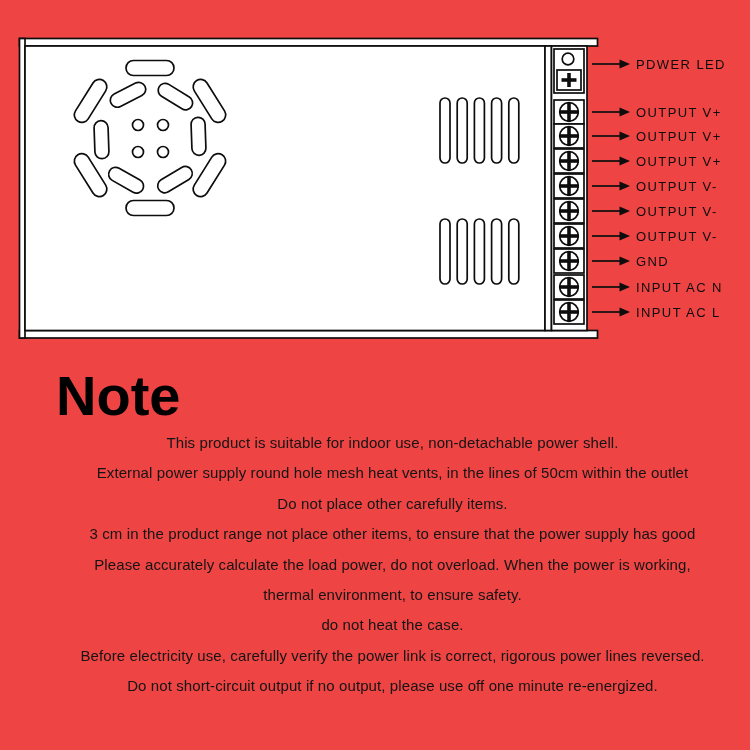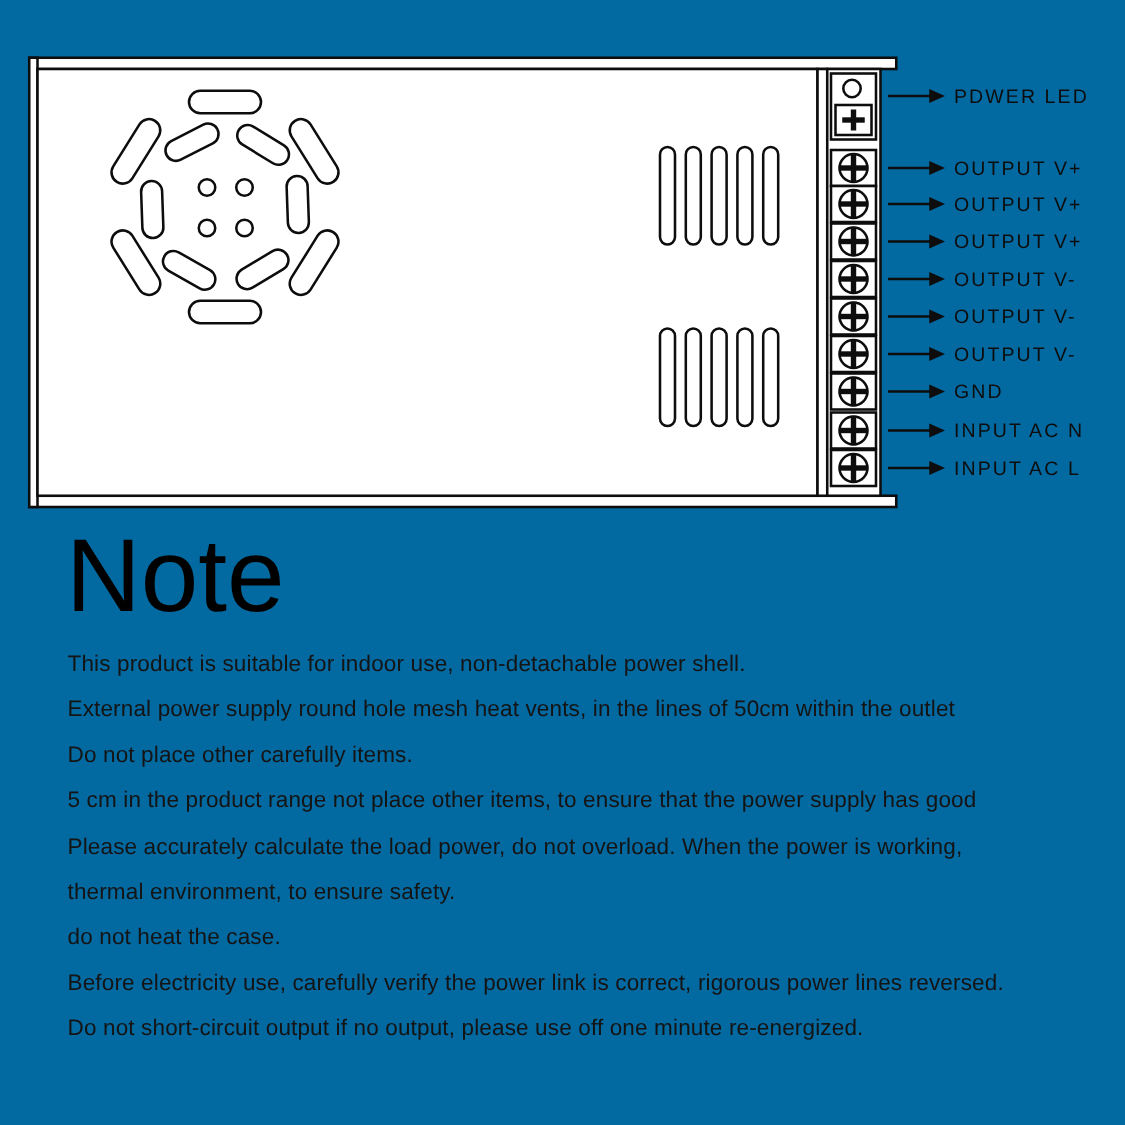--- a/index.html
+++ b/index.html
@@ -1,49 +1,50 @@
 <!DOCTYPE html>
 <html><head>
 <meta charset="utf-8">
 <style>
   html, body { margin: 0; padding: 0; background: #ffffff; }
   .page {
     position: relative;
     width: 750px;
     height: 750px;
-    background: #0369a1;
+    background: #ef4444;
     overflow: hidden;
     font-family: "Liberation Sans", sans-serif;
     color: #0d0d0d;
   }
   svg.diagram { position: absolute; left: 0; top: 0; }
   .ln   { stroke: #0d0d0d; stroke-width: 1.7; fill: none; }
   .lnf  { stroke: #0d0d0d; stroke-width: 1.7; fill: #ffffff; }
   .thick{ stroke: #0d0d0d; stroke-width: 3.6; fill: none; }
   .lbl  {
     font-family: "Liberation Sans", sans-serif;
     font-size: 13px;
     letter-spacing: 1.4px;
     fill: #0d0d0d;
   }
   .note-title {
     position: absolute;
     left: 44px;
     top: 356px;
-    margin: 0;
-    font-size: 69px;
+    margin: 12px;
+    font-size: 56px;
     line-height: 56px;
-    font-weight: normal;
+    font-weight: bold;
     color: #000000;
   }
   .note-lines {
     position: absolute;
     left: 45px;
     top: 428px;
     width: 695px;
+    text-align: center;
   }
   .note-line {
     margin: 0;
     font-size: 15px;
     line-height: 30.4px;
     color: #141414;
     letter-spacing: 0.1px;
   }
 </style>
 </head>
@@ -216,21 +217,21 @@
       <polygon points="630,312 619.5,307.4 619.5,316.6" fill="#0d0d0d"></polygon>
       <text class="lbl" x="636" y="316.6">INPUT AC L</text>
     </g>
   </svg>
 
   <h1 class="note-title">Note</h1>
   <div class="note-lines">
     <p class="note-line">This product is suitable for indoor use, non-detachable power shell.</p>
     <p class="note-line">External power supply round hole mesh heat vents, in the lines of 50cm within the outlet</p>
     <p class="note-line">Do not place other carefully items.</p>
-    <p class="note-line">5 cm in the product range not place other items, to ensure that the power supply has good</p>
+    <p class="note-line">3 cm in the product range not place other items, to ensure that the power supply has good</p>
     <p class="note-line">Please accurately calculate the load power, do not overload. When the power is working,</p>
     <p class="note-line">thermal environment, to ensure safety.</p>
     <p class="note-line">do not heat the case.</p>
     <p class="note-line">Before electricity use, carefully verify the power link is correct, rigorous power lines reversed.</p>
     <p class="note-line">Do not short-circuit output if no output, please use off one minute re-energized.</p>
   </div>
 
 </div>
 
 </body></html>

